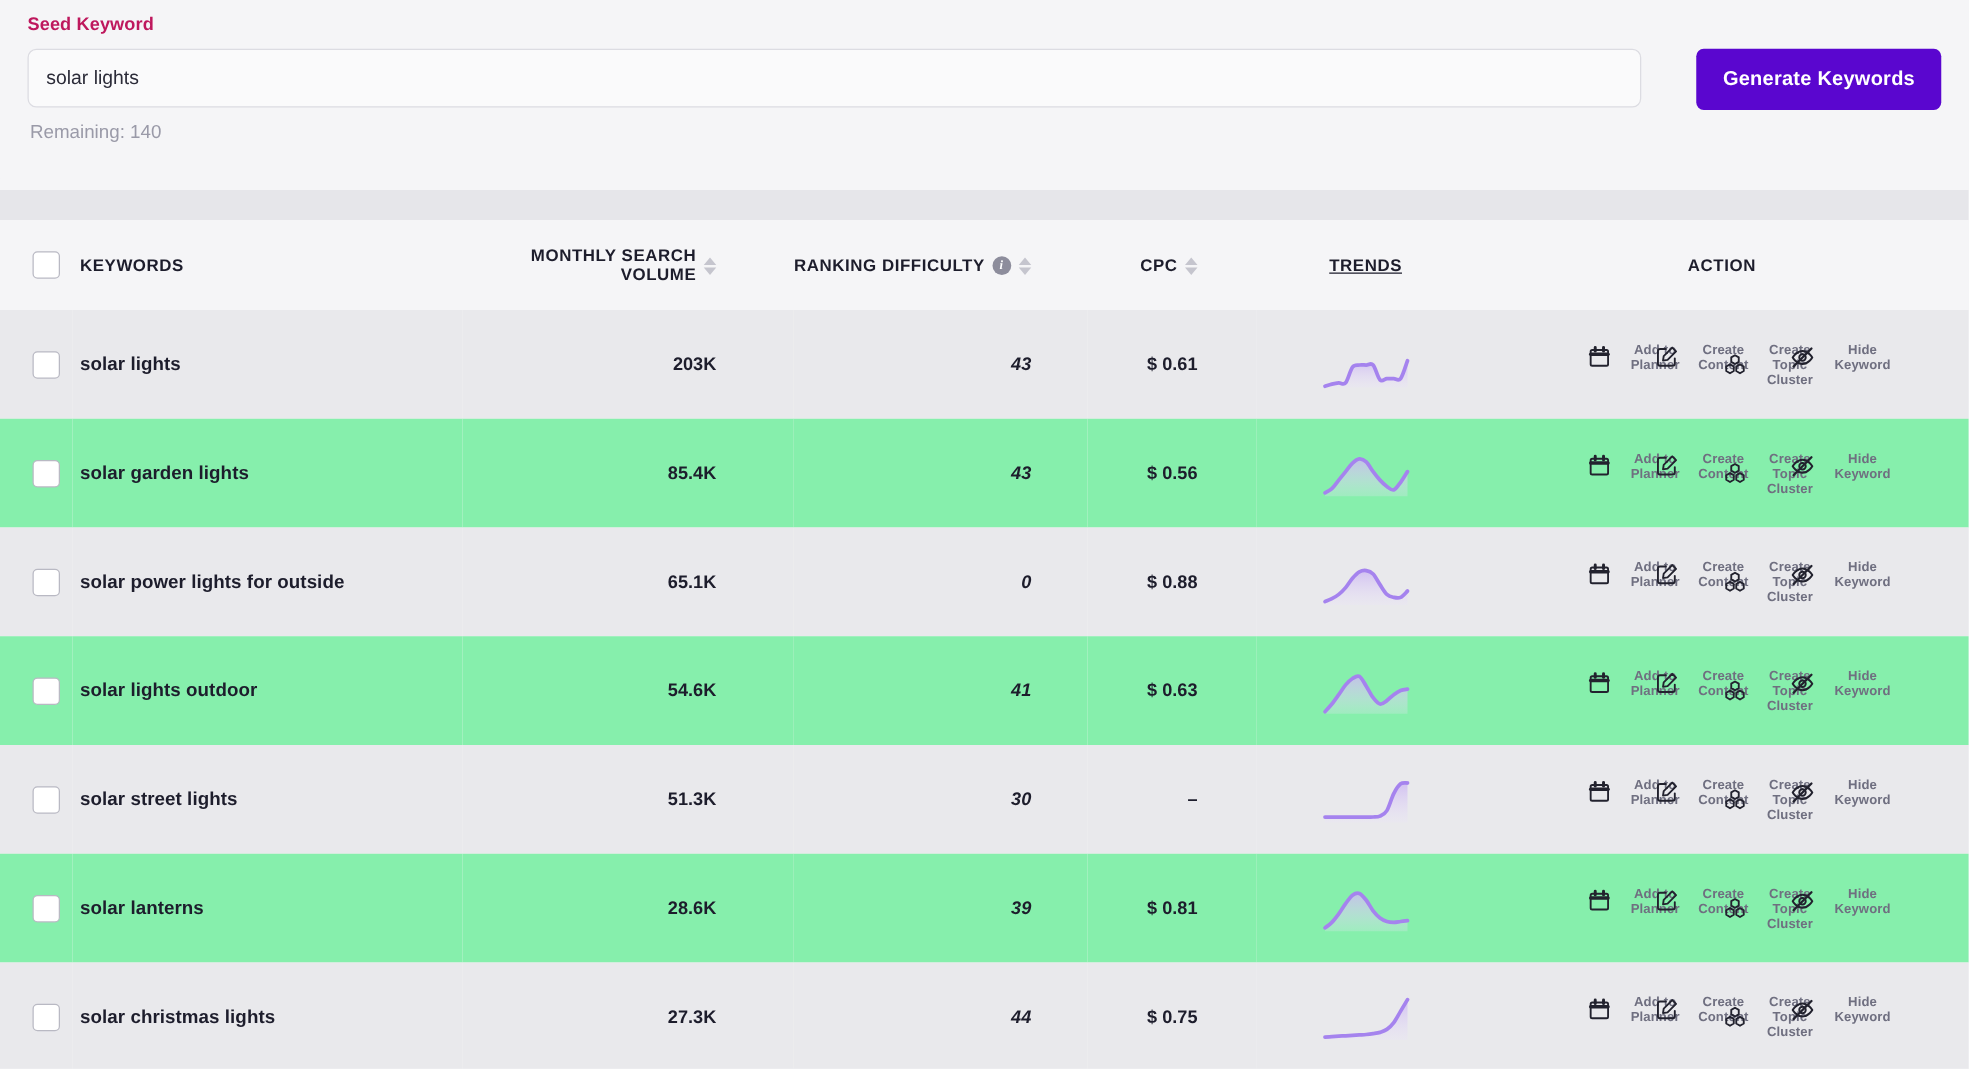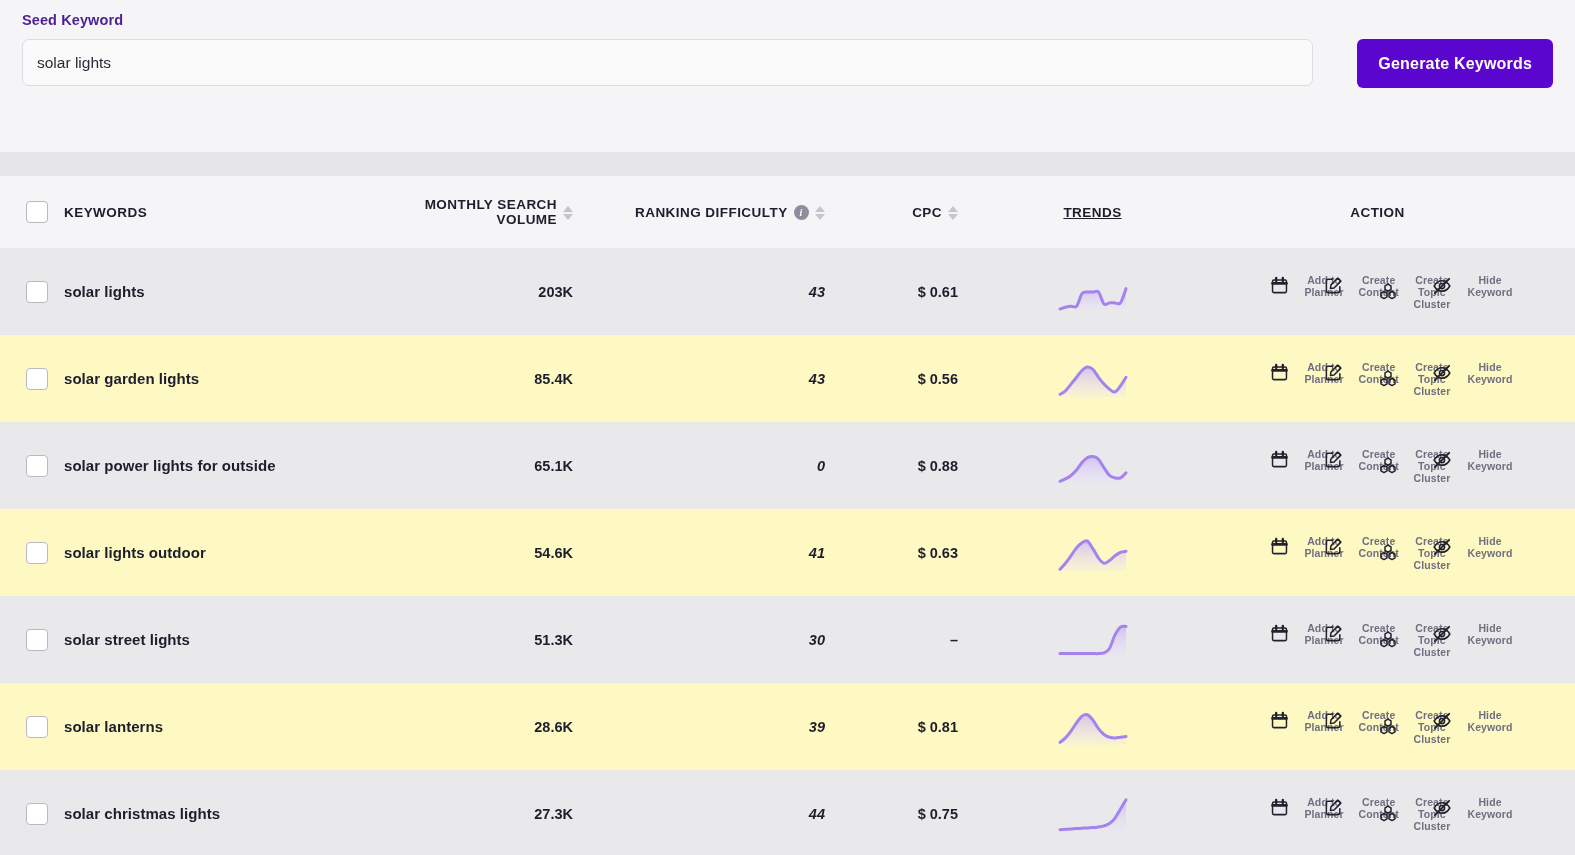--- a/index.html
+++ b/index.html
@@ -16,21 +16,21 @@
     background: #f5f5f7;
     padding: 10px 22px 0 22px;
     height: 152px;
     border-bottom-left-radius: 10px;
     border-bottom-right-radius: 10px;
     position: relative;
   }
   .seed-label {
     font-size: 14.5px;
     font-weight: bold;
-    color: #4c1d95;
+    color: #be185d;
     letter-spacing: .1px;
     margin-bottom: 11px;
     margin-top: 2px;
   }
   .seed-row {
     display: flex;
     align-items: flex-start;
     gap: 16px;
   }
   .seed-input-wrap { flex: 1; }
@@ -99,21 +99,21 @@
     background: #f5f5f7;
     font-size: 13.5px;
     font-weight: bold;
     color: #1d1d2c;
     letter-spacing: .45px;
     vertical-align: middle;
     padding: 0;
   }
   th.h-kw     { text-align: left; padding-left: 6px; margin-left: 46px; }
   th.h-vol    { text-align: right;  padding-right: 62px; }
-  th.h-diff   { text-align: left;  padding-right: 45px; }
+  th.h-diff   { text-align: center;  padding-right: 45px; }
   th.h-cpc    { text-align: right;  padding-right: 47px; }
   th.h-trend  { text-align: center; text-decoration: underline; }
   th.h-action { text-align: center; }
 
   .hdr-inner { display: inline-flex; align-items: center; gap: 6px; }
 
   .sort-icon {
     display: inline-flex;
     flex-direction: column;
     gap: 2px;
@@ -141,21 +141,21 @@
     font-size: 10px;
     font-weight: bold;
     font-style: italic;
     font-family: "Liberation Serif", serif;
     position: relative;
     top: 0px;
   }
 
   tbody tr { height: 87px; }
   tbody tr.odd  { background: #e9e9ec; }
-  tbody tr.even { background: #fef9c3; }
+  tbody tr.even { background: #86efac; }
   tbody td { padding: 0; vertical-align: middle; }
 
   .chk {
     width: 22px; height: 22px;
     border: 1.4px solid #b9b9c3;
     border-radius: 4px;
     background: #ffffff;
     display: block;
     margin-left: 26px;
     cursor: pointer;
@@ -213,20 +213,21 @@
   }
 </style>
 </head>
 <body>
 
 <div class="seed-panel">
   <div class="seed-label">Seed Keyword</div>
   <div class="seed-row">
     <div class="seed-input-wrap">
       <input class="seed-input" type="text" value="solar lights" style="">
+      <div class="remaining">Remaining: 140</div>
     </div>
     <button class="generate-btn">Generate Keywords</button>
   </div>
 </div>
 
 <div class="divider-band"></div>
 
 <div class="table-wrap">
   <table class="kw-table">
     <colgroup>

